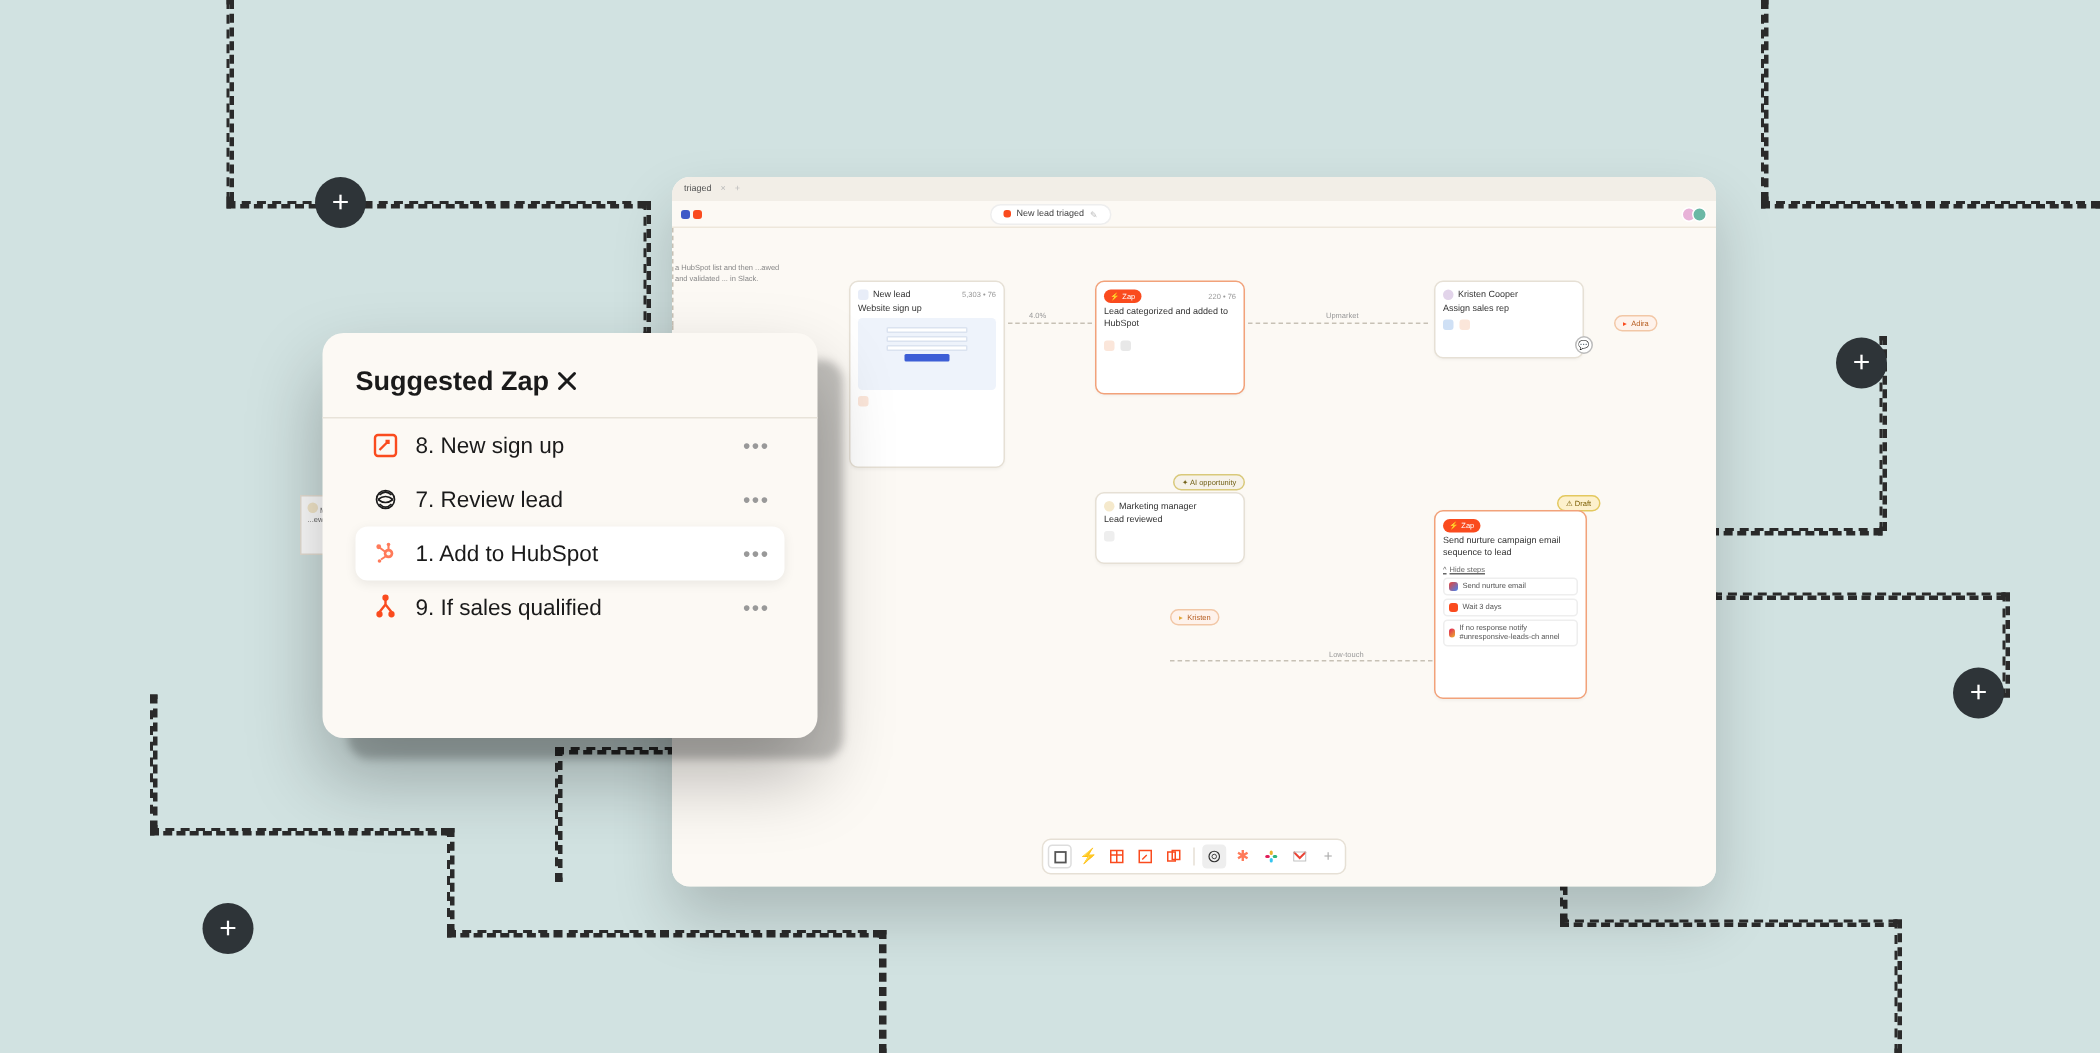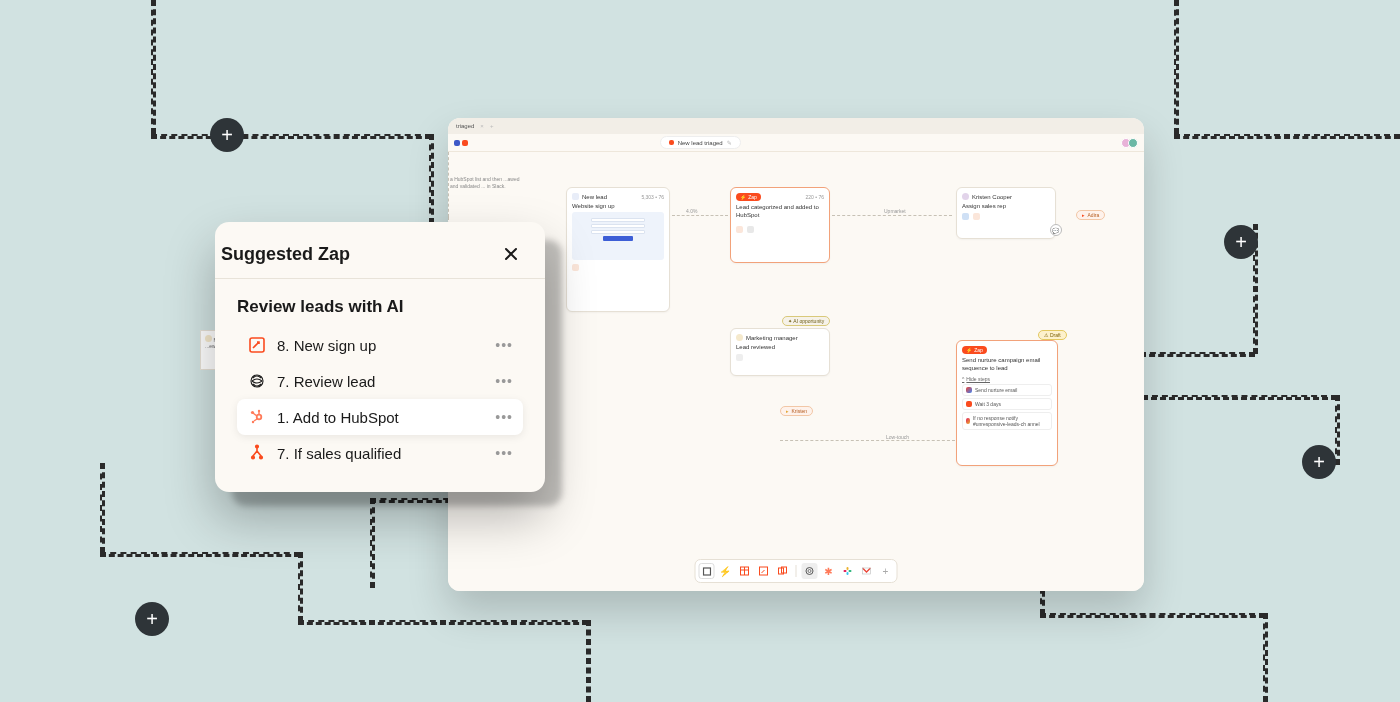--- a/index.html
+++ b/index.html
@@ -201,25 +201,24 @@
     background: #fff;
     border: 1px solid #e6e0d5;
     border-radius: 0 6px 6px 0;
     font-size: 5px;
     padding: 4px;
     color: #666;
   }
   .dialog .dlg-head {
     display: flex;
     align-items: center;
-    justify-content: space-between;
     padding-bottom: 12px;
     border-bottom: 1px solid #e8e3d9;
     margin: 0 -22px;
-    padding-left: 6px; padding-right: 22px;
+    padding-left: 22px; padding-right: 22px;
   }
   .dialog h2 { font-size: 18px; font-weight: 600; color: #1a1a1a; }
   .close-btn {
     font-size: 18px;
     cursor: pointer;
     color: #1a1a1a;
     width: 24px; height: 24px;
     display: flex; align-items: center; justify-content: center;
   }
   .dialog h3 {
@@ -484,21 +483,20 @@
 <div class="dialog-shadow"></div>
 <div class="dialog">
   <div class="dlg-head">
     <h2>Suggested Zap</h2>
     <div class="close-btn">
       <svg width="14" height="14" viewBox="0 0 14 14">
           <path d="M2 2 L12 12 M12 2 L2 12" stroke="#1a1a1a" stroke-width="2" stroke-linecap="round"></path>
         </svg>
     </div>
   </div>
-  <h3>Review leads with AI</h3>
 
   <div class="step">
     <span class="icon">
       <svg width="18" height="18" viewBox="0 0 18 18">
           <rect x="2" y="2" width="14" height="14" rx="2" fill="none" stroke="#fa4b1e" stroke-width="1.6"></rect>
           <path d="M5 12 L11 6 M9 6 L11 6 L11 8" stroke="#fa4b1e" stroke-width="1.6" fill="none"></path>
         </svg>
     </span>
     <span>8. New sign up</span>
     <span class="dots">•••</span>
@@ -540,16 +538,16 @@
     <span class="icon">
       <svg width="18" height="18" viewBox="0 0 18 18">
           <g stroke="#fa4b1e" stroke-width="1.6" fill="none" stroke-linecap="round">
             <path d="M9 3 L9 7 M9 7 L5 12 M9 7 L13 12"></path>
             <circle cx="5" cy="13.5" r="1.3" fill="#fa4b1e"></circle>
             <circle cx="13" cy="13.5" r="1.3" fill="#fa4b1e"></circle>
             <circle cx="9" cy="2.5" r="1.3" fill="#fa4b1e"></circle>
           </g>
         </svg>
     </span>
-    <span>7. If sales qualified</span>
+    <span>9. If sales qualified</span>
     <span class="dots">•••</span>
   </div>
 </div>
 
 </body></html>

